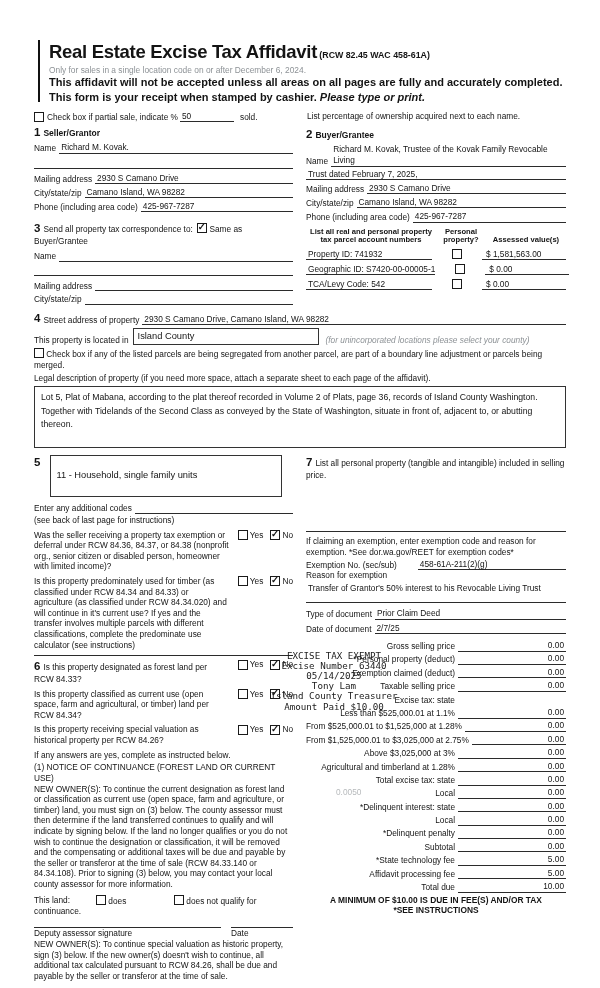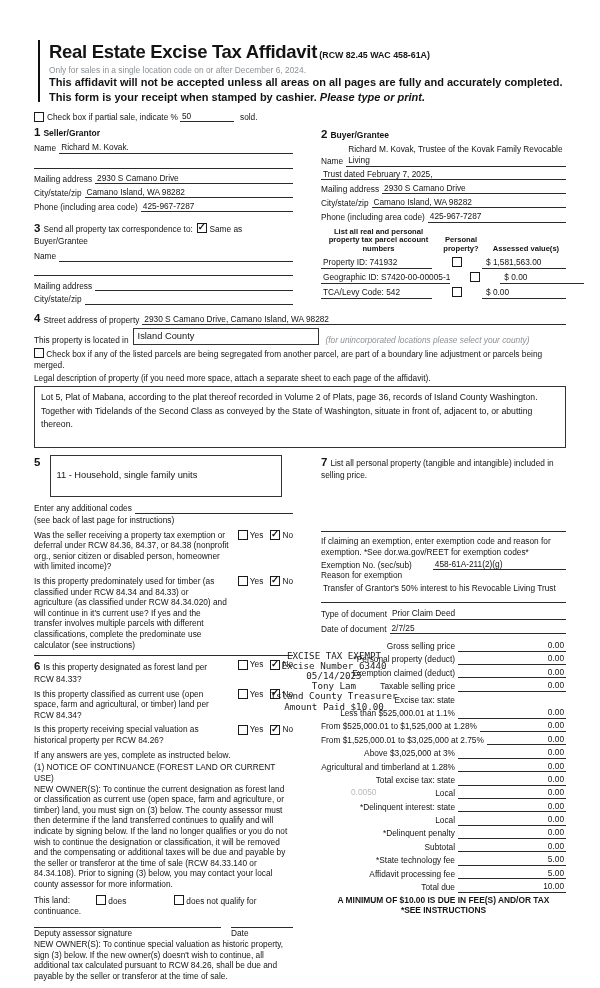--- a/index.html
+++ b/index.html
@@ -27,21 +27,21 @@
   .gray{color:#8d9296}
   .secnum{font-size:11.5px;font-weight:bold;padding-right:3px}
   .sechead{font-size:8.5px;font-weight:bold}
   .cb{display:inline-block;width:8px;height:8px;border:1.1px solid #1a1a1a;position:relative;
       vertical-align:-1px;background:#fff;flex:none}
   .cb.checked::after{content:"\2713";position:absolute;left:-0.5px;top:-3px;font-size:9.5px;font-weight:bold;color:#111}
   .fl{display:flex;align-items:flex-end;margin-top:2.5px}
   .fl .lbl{white-space:nowrap;padding-right:3px}
   .fl .val{flex:1;border-bottom:1px solid #2b2b2b;padding:0 2px;min-height:10px;white-space:nowrap}
   .blankline{border-bottom:1px solid #2b2b2b;height:11px;margin-top:2.5px}
-  .cols{display:flex;gap:28px}
+  .cols{display:flex;gap:13px}
   .colL{flex:0 0 259px;min-width:0}
   .colR{flex:1;min-width:0}
   hr.sep{border:none;border-top:1px solid #2b2b2b;margin:5px 0 3px 0}
   
   .phead{display:flex;align-items:flex-end;text-align:center;font-weight:bold;font-size:7.6px;line-height:1.15;margin-top:5px}
   .phead .h1{flex:1}.phead .h2{flex:0 0 50px}.phead .h3{flex:0 0 80px}
   .prow{display:flex;align-items:flex-end;margin-top:3.5px}
   .prow .pid{flex:1;border-bottom:1px solid #2b2b2b;padding-left:2px;white-space:nowrap}
   .prow .pbox{flex:0 0 50px;text-align:center}
   .prow .pval{flex:0 0 80px;border-bottom:1px solid #2b2b2b;padding-left:4px}
@@ -87,20 +87,21 @@
     </div>
   </div>
 
   <div style="display:flex;margin-top:7px">
     <div style="flex:0 0 259px;display:flex;align-items:flex-end">
       <span class="cb"></span>
       <span class="b" style="padding:0 2px 0 3px;white-space:nowrap">Check box if partial sale, indicate %</span>
       <span style="border-bottom:1px solid #2b2b2b;width:52px;padding-left:2px">50</span>
       <span class="b" style="padding-left:6px">sold.</span>
     </div>
+    <div style="flex:1;padding-left:14px">List percentage of ownership acquired next to each name.</div>
   </div>
 
   <div class="cols" style="margin-top:3px">
     <div class="colL">
       <div><span class="secnum">1</span><span class="sechead">Seller/Grantor</span></div>
       <div class="fl">
           <span class="lbl">Name</span>
           <span class="val">Richard M. Kovak.</span>
         </div>
       <div class="blankline"></div>

